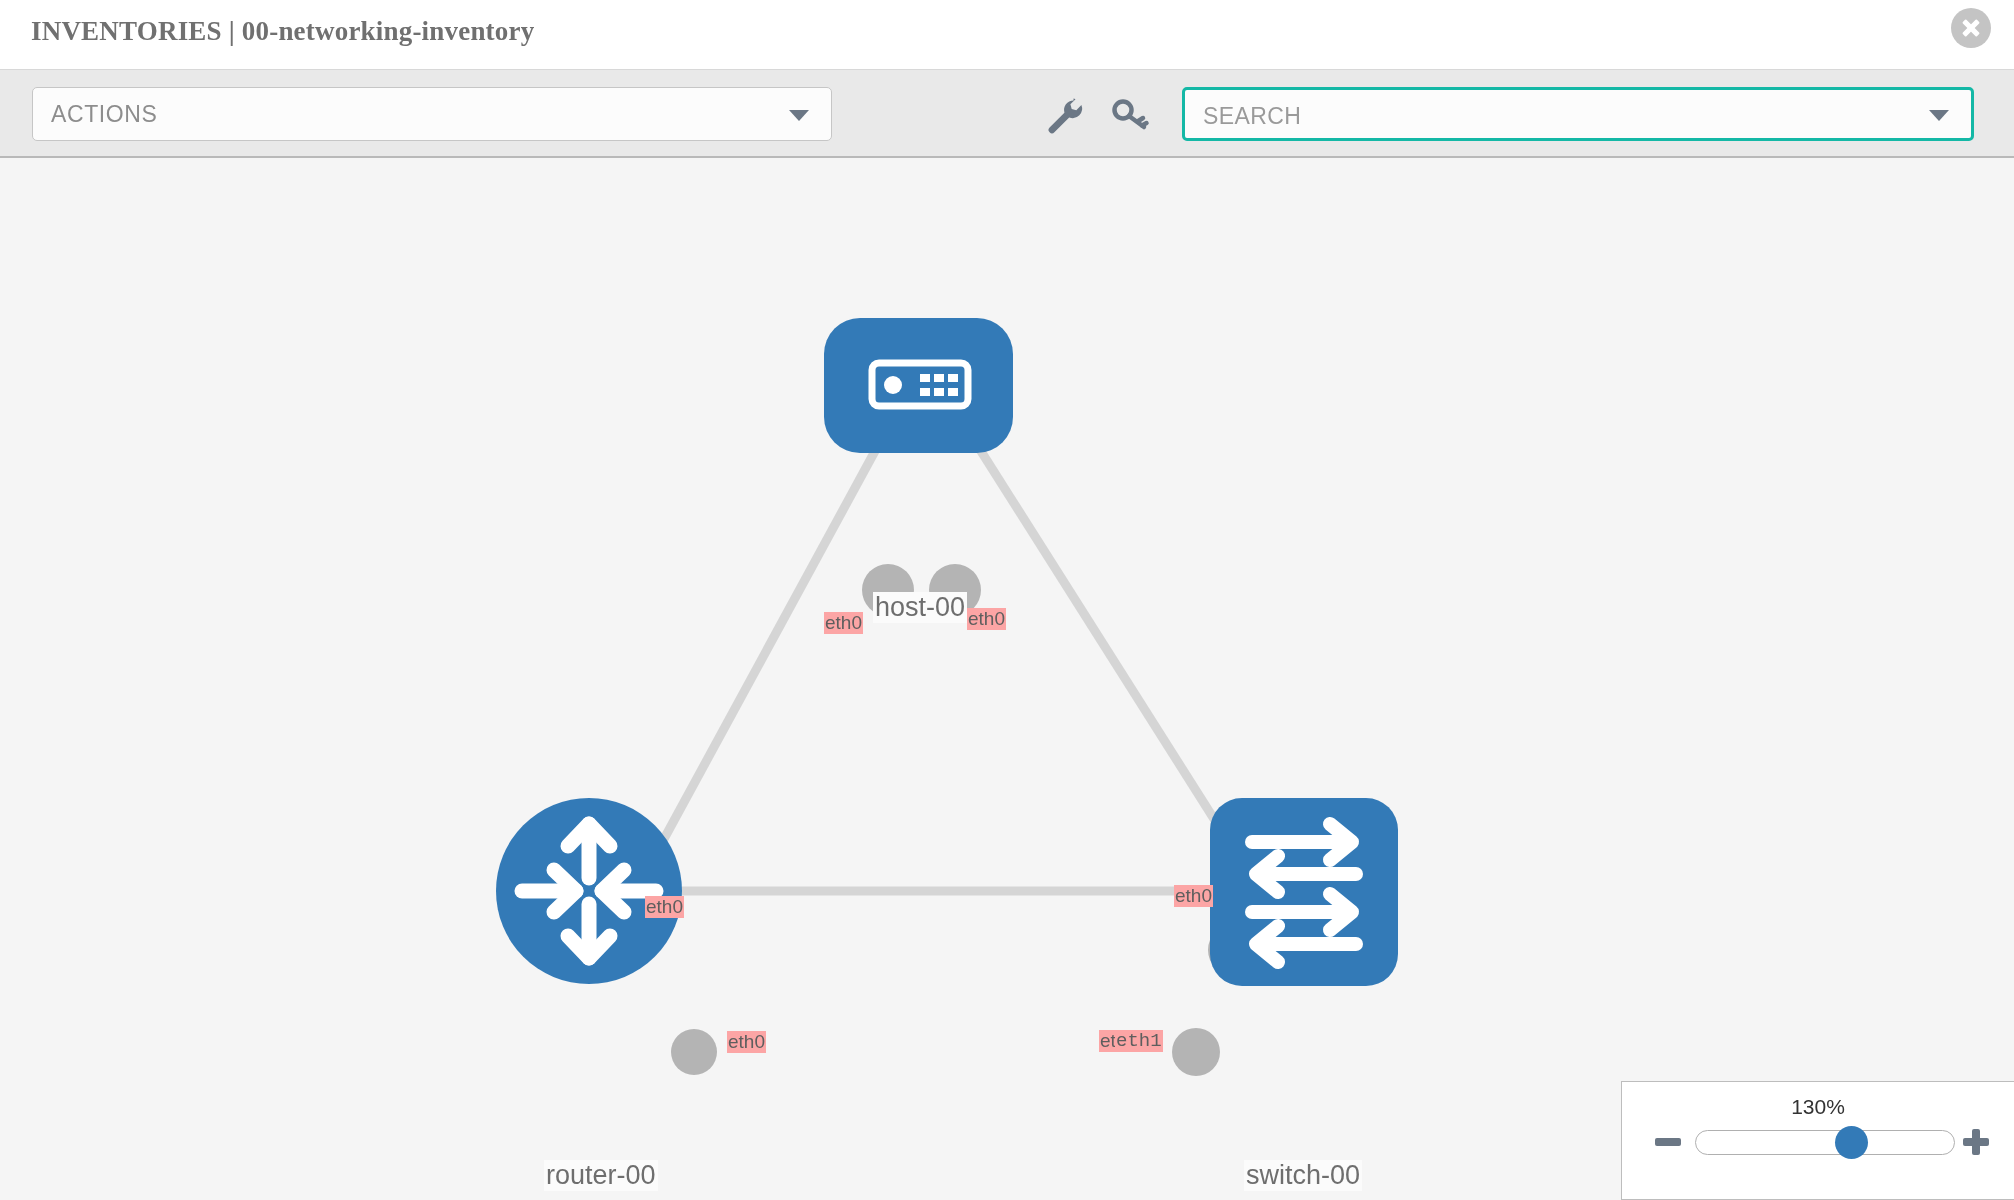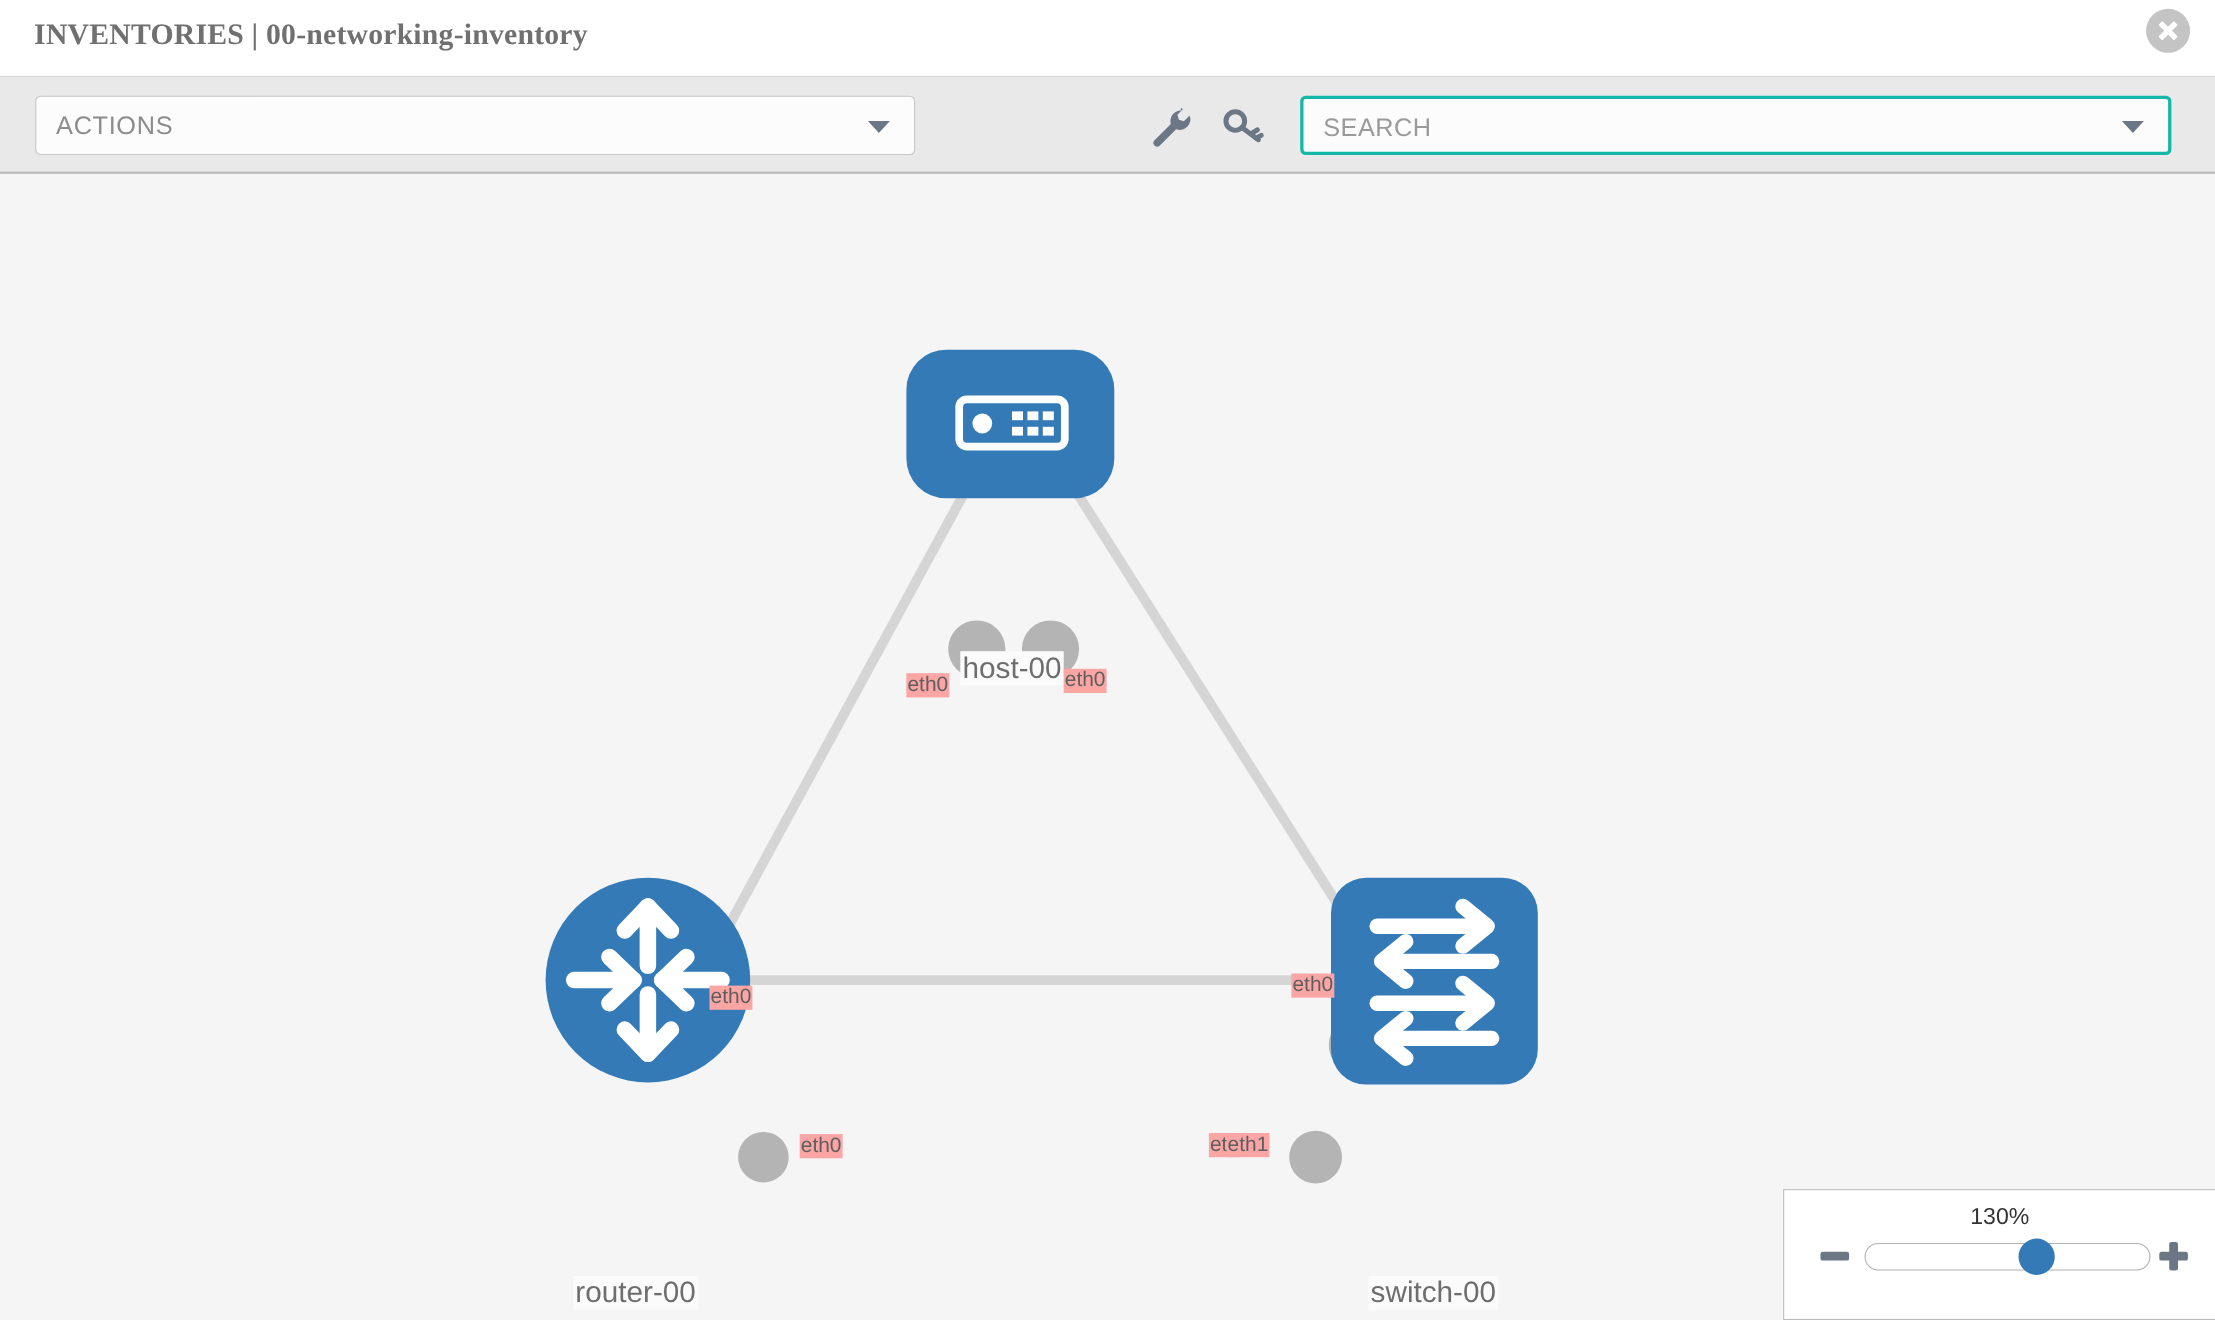--- a/index.html
+++ b/index.html
@@ -302,32 +302,32 @@
 
       <path d="M1252 752 L1348 752" stroke="#ffffff" stroke-width="14" stroke-linecap="round"></path>
       <path d="M1330 734 L1352 752 L1330 770" stroke="#ffffff" stroke-width="14" stroke-linecap="round" stroke-linejoin="round" fill="none"></path>
 
       <path d="M1356 784 L1260 784" stroke="#ffffff" stroke-width="14" stroke-linecap="round"></path>
       <path d="M1278 766 L1256 784 L1278 802" stroke="#ffffff" stroke-width="14" stroke-linecap="round" stroke-linejoin="round" fill="none"></path>
     </g>
   </svg>
 
   <div class="node-label" style="left:873px; top:432px;">host-00</div>
-  <div class="node-label" style="left:521px; top:1000px;">router-00</div>
+  <div class="node-label" style="left:544px; top:1000px;">router-00</div>
   <div class="node-label" style="left:1244px; top:1000px;">switch-00</div>
 
   <div class="iface-label" style="left:824px; top:452px;">eth0</div>
   <div class="iface-label" style="left:967px; top:448px;">eth0</div>
 
   <div class="iface-label" style="left:645px; top:736px;">eth0</div>
   <div class="iface-label" style="left:727px; top:871px;">eth0</div>
 
   <div class="iface-label" style="left:1174px; top:725px;">eth0</div>
   <div class="iface-label" style="left:1099px; top:870px;">eth</div>
-  <div class="iface-label" style="left:1115px; top:870px;">eth1</div>
+  <div class="iface-label" style="left:1115px; top:870px;font-family:Liberation Mono, monospace;">eth1</div>
 </div>
 
 <div class="zoom-panel">
   <div class="zoom-value">130%</div>
   <button class="zoom-minus" aria-label="zoom out"></button>
   <div class="zoom-track"></div>
   <div class="zoom-thumb" style="left: 212.5px;"></div>
   <div class="zoom-plus" aria-label="zoom in"></div>
 </div>
 

